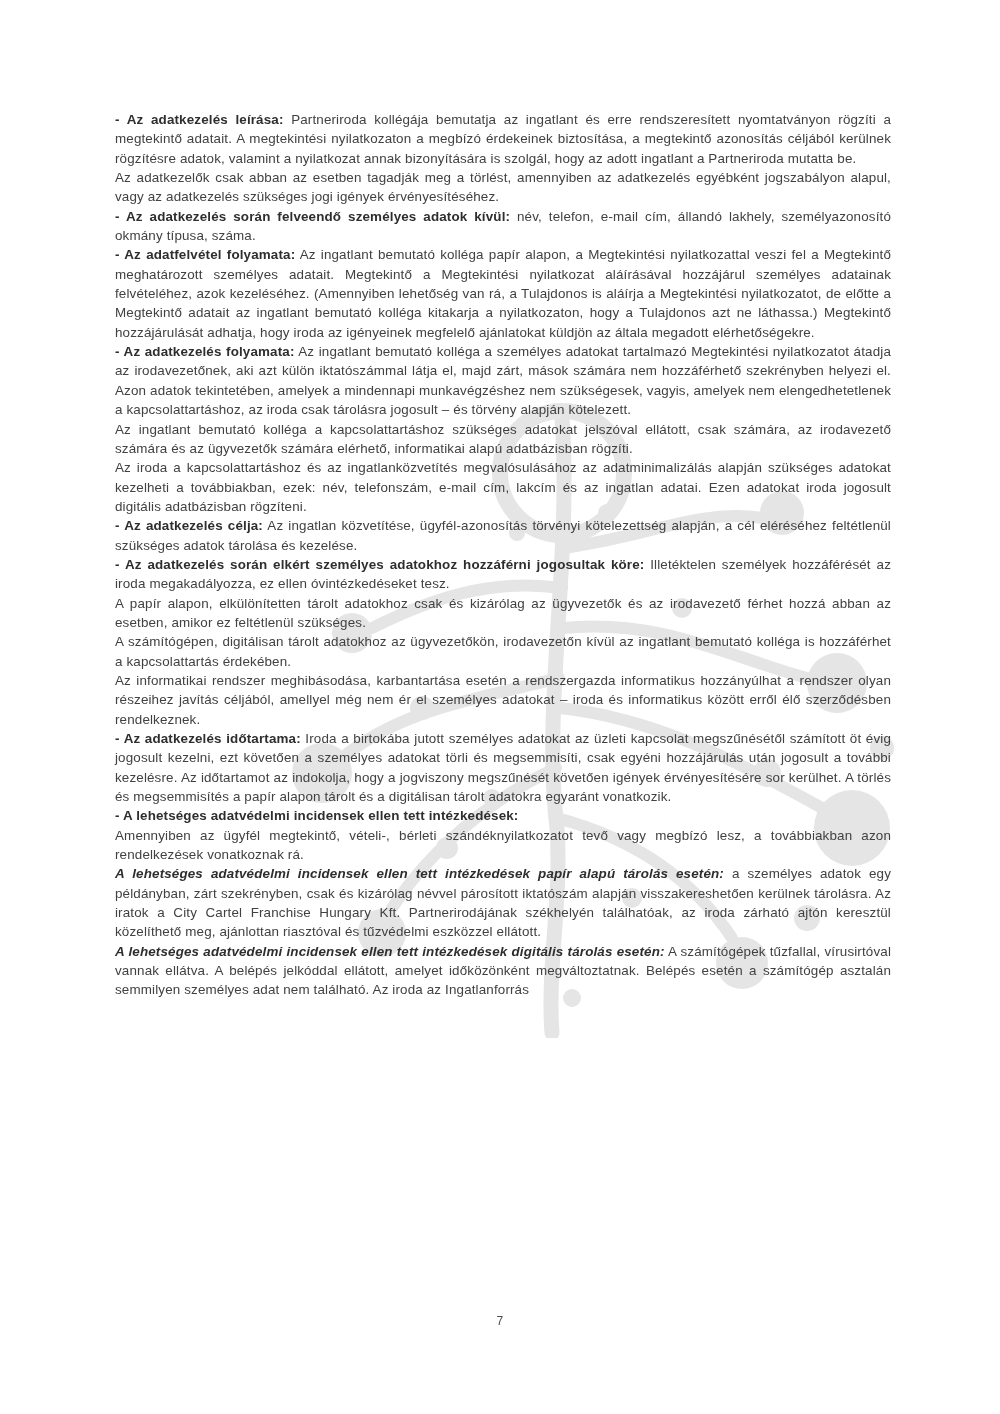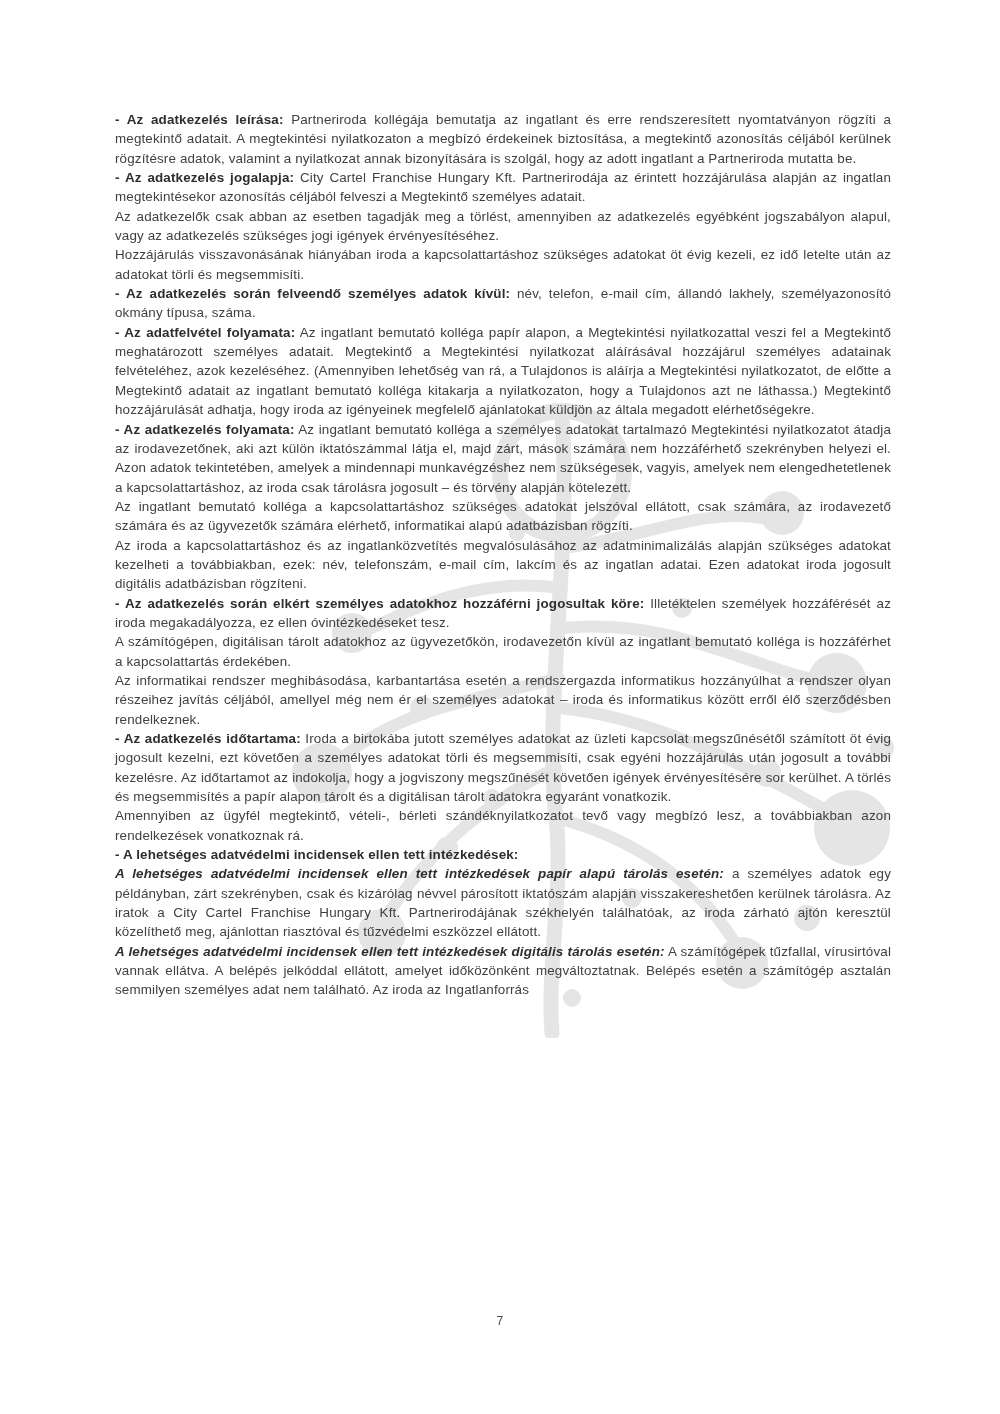--- a/index.html
+++ b/index.html
@@ -97,33 +97,33 @@
       <circle cx="255" cy="155" r="8"></circle>
       <circle cx="420" cy="230" r="10"></circle>
       <circle cx="230" cy="420" r="9"></circle>
       <circle cx="370" cy="520" r="10"></circle>
       <circle cx="310" cy="620" r="9"></circle>
     </g>
   </svg>
 
   <div class="content">
       <p class="para"><strong>- Az adatkezelés leírása:</strong> <span>Partneriroda kollégája bemutatja az ingatlant és erre rendszeresített nyomtatványon rögzíti a megtekintő adatait. A megtekintési nyilatkozaton a megbízó érdekeinek biztosítása, a megtekintő azonosítás céljából kerülnek rögzítésre adatok, valamint a nyilatkozat annak bizonyítására is szolgál, hogy az adott ingatlant a Partneriroda mutatta be.</span></p>
-      <p class="para"><strong>- Az adatkezelés jogalapja:</strong> <span>City Cartel Franchise Hungary Kft. Partnerirodája az érintett hozzájárulása alapján az ingatlan megtekintésekor azonosítás céljából felveszi a Megtekintő személyes adatait.</span></p>
       <p class="para"><span>Az adatkezelők csak abban az esetben tagadják meg a törlést, amennyiben az adatkezelés egyébként jogszabályon alapul, vagy az adatkezelés szükséges jogi igények érvényesítéséhez.</span></p>
-      <p class="para"><span>Hozzájárulás visszavonásának hiányában iroda a kapcsolattartáshoz szükséges adatokat öt évig kezeli, ez idő letelte után az adatokat törli és megsemmisíti.</span></p>
       <p class="para"><strong>- Az adatkezelés során felveendő személyes adatok kívül:</strong> <span>név, telefon, e-mail cím, állandó lakhely, személyazonosító okmány típusa, száma.</span></p>
       <p class="para"><strong>- Az adatfelvétel folyamata:</strong> <span>Az ingatlant bemutató kolléga papír alapon, a Megtekintési nyilatkozattal veszi fel a Megtekintő meghatározott személyes adatait. Megtekintő a Megtekintési nyilatkozat aláírásával hozzájárul személyes adatainak felvételéhez, azok kezeléséhez. (Amennyiben lehetőség van rá, a Tulajdonos is aláírja a Megtekintési nyilatkozatot, de előtte a Megtekintő adatait az ingatlant bemutató kolléga kitakarja a nyilatkozaton, hogy a Tulajdonos azt ne láthassa.) Megtekintő hozzájárulását adhatja, hogy iroda az igényeinek megfelelő ajánlatokat küldjön az általa megadott elérhetőségekre.</span></p>
       <p class="para"><strong>- Az adatkezelés folyamata:</strong> <span>Az ingatlant bemutató kolléga a személyes adatokat tartalmazó Megtekintési nyilatkozatot átadja az irodavezetőnek, aki azt külön iktatószámmal látja el, majd zárt, mások számára nem hozzáférhető szekrényben helyezi el. Azon adatok tekintetében, amelyek a mindennapi munkavégzéshez nem szükségesek, vagyis, amelyek nem elengedhetetlenek a kapcsolattartáshoz, az iroda csak tárolásra jogosult – és törvény alapján kötelezett.</span></p>
       <p class="para"><span>Az ingatlant bemutató kolléga a kapcsolattartáshoz szükséges adatokat jelszóval ellátott, csak számára, az irodavezető számára és az ügyvezetők számára elérhető, informatikai alapú adatbázisban rögzíti.</span></p>
       <p class="para"><span>Az iroda a kapcsolattartáshoz és az ingatlanközvetítés megvalósulásához az adatminimalizálás alapján szükséges adatokat kezelheti a továbbiakban, ezek: név, telefonszám, e-mail cím, lakcím és az ingatlan adatai. Ezen adatokat iroda jogosult digitális adatbázisban rögzíteni.</span></p>
+      <p class="para"><strong>- Az adatkezelés célja:</strong> <span>Az ingatlan közvetítése, ügyfél-azonosítás törvényi kötelezettség alapján, a cél eléréséhez feltétlenül szükséges adatok tárolása és kezelése.</span></p>
       <p class="para"><strong>- Az adatkezelés során elkért személyes adatokhoz hozzáférni jogosultak köre:</strong> <span>Illetéktelen személyek hozzáférését az iroda megakadályozza, ez ellen óvintézkedéseket tesz.</span></p>
+      <p class="para"><span>A papír alapon, elkülönítetten tárolt adatokhoz csak és kizárólag az ügyvezetők és az irodavezető férhet hozzá abban az esetben, amikor ez feltétlenül szükséges.</span></p>
       <p class="para"><span>A számítógépen, digitálisan tárolt adatokhoz az ügyvezetőkön, irodavezetőn kívül az ingatlant bemutató kolléga is hozzáférhet a kapcsolattartás érdekében.</span></p>
       <p class="para"><span>Az informatikai rendszer meghibásodása, karbantartása esetén a rendszergazda informatikus hozzányúlhat a rendszer olyan részeihez javítás céljából, amellyel még nem ér el személyes adatokat – iroda és informatikus között erről élő szerződésben rendelkeznek.</span></p>
       <p class="para"><strong>- Az adatkezelés időtartama:</strong> <span>Iroda a birtokába jutott személyes adatokat az üzleti kapcsolat megszűnésétől számított öt évig jogosult kezelni, ezt követően a személyes adatokat törli és megsemmisíti, csak egyéni hozzájárulás után jogosult a további kezelésre. Az időtartamot az indokolja, hogy a jogviszony megszűnését követően igények érvényesítésére sor kerülhet. A törlés és megsemmisítés a papír alapon tárolt és a digitálisan tárolt adatokra egyaránt vonatkozik.</span></p>
+      <p class="para"><strong>- A lehetséges adatvédelmi incidensek ellen tett intézkedések:</strong></p>
       <p class="para"><span>Amennyiben az ügyfél megtekintő, vételi-, bérleti szándéknyilatkozatot tevő vagy megbízó lesz, a továbbiakban azon rendelkezések vonatkoznak rá.</span></p>
-      <p class="para"><strong>- A lehetséges adatvédelmi incidensek ellen tett intézkedések:</strong></p>
       <p class="para italic-lead"><strong><em>A lehetséges adatvédelmi incidensek ellen tett intézkedések papír alapú tárolás esetén:</em></strong> <span>a személyes adatok egy példányban, zárt szekrényben, csak és kizárólag névvel párosított iktatószám alapján visszakereshetően kerülnek tárolásra. Az iratok a City Cartel Franchise Hungary Kft. Partnerirodájának székhelyén találhatóak, az iroda zárható ajtón keresztül közelíthető meg, ajánlottan riasztóval és tűzvédelmi eszközzel ellátott.</span></p>
       <p class="para italic-lead"><strong><em>A lehetséges adatvédelmi incidensek ellen tett intézkedések digitális tárolás esetén:</em></strong> <span>A számítógépek tűzfallal, vírusirtóval vannak ellátva. A belépés jelkóddal ellátott, amelyet időközönként megváltoztatnak. Belépés esetén a számítógép asztalán semmilyen személyes adat nem található. Az iroda az Ingatlanforrás</span></p>
     </div>
 
   <div class="page-number">7</div>
 
 </div>
 
 </body></html>

